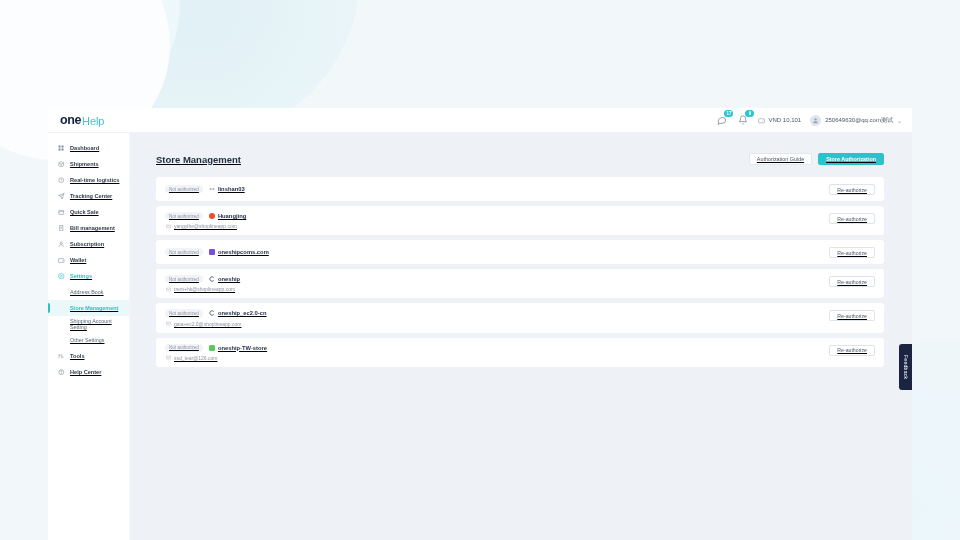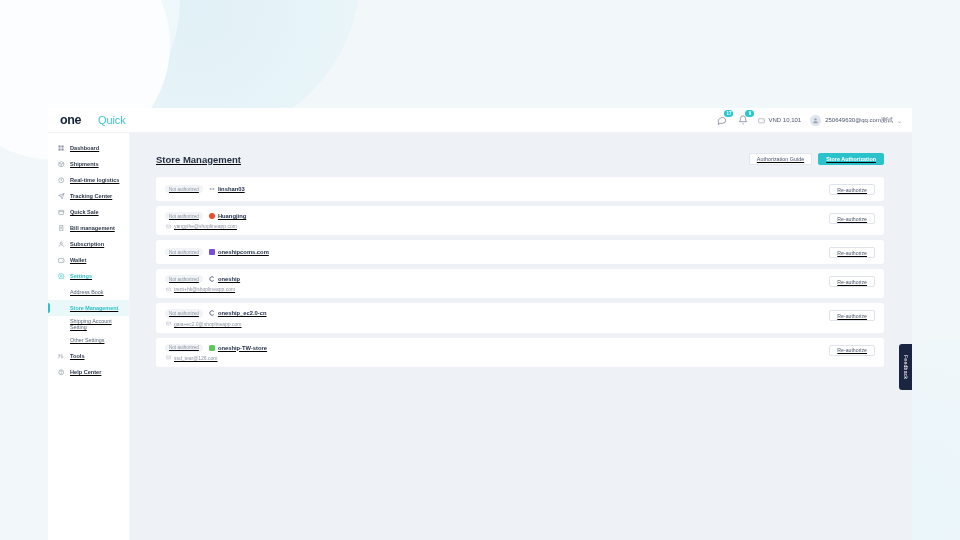--- a/index.html
+++ b/index.html
@@ -59,22 +59,22 @@
     background: #ffffff;
     display: flex;
     align-items: center;
     flex: none;
     border-bottom: 1px solid #f0f2f5;
   }
   .brand {
     width: 82px;
     padding-left: 12px;
     display: flex;
-    align-items: center;
-    gap: 17px;
+    align-items: flex-end;
+    gap: 1px;
   }
   .brand-one {
     font-size: 12.5px; font-weight: 700; color: #12203a;
     letter-spacing: -.4px;
   }
   .brand-club {
     font-size: 11px; color: #3fc5cd; font-weight: 400;
     letter-spacing: -.1px;
   }
   .topbar-right {
@@ -321,21 +321,21 @@
   <div class="blob blob-a"></div>
   <div class="blob blob-c"></div>
   <div class="blob blob-d"></div>
 </div>
 
 <div class="app">
 
   <div class="topbar">
     <div class="brand">
       <span class="brand-one">one</span>
-      <span class="brand-club">Quick</span>
+      <span class="brand-club">Help</span>
     </div>
 
     <div class="topbar-right">
       <div class="notif">
         <svg viewBox="0 0 24 24" fill="none" stroke="#8b96a5" stroke-width="2.2">
           <path d="M21 12a8 8 0 0 1-8 8H7l-4 3 1-4a8 8 0 1 1 17-7z"></path>
         </svg>
         <span class="notif-badge">17</span>
       </div>
 

